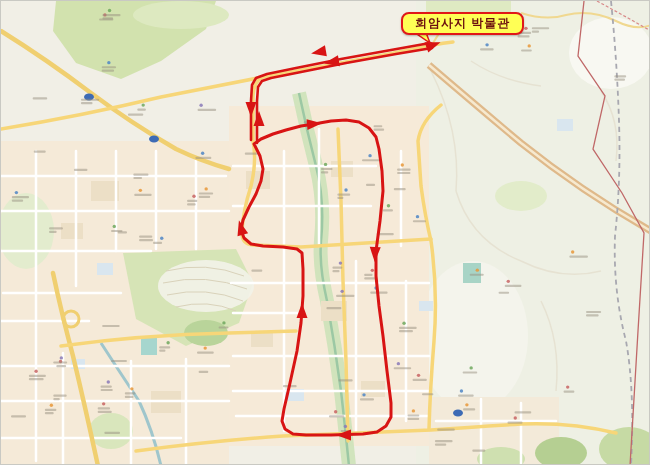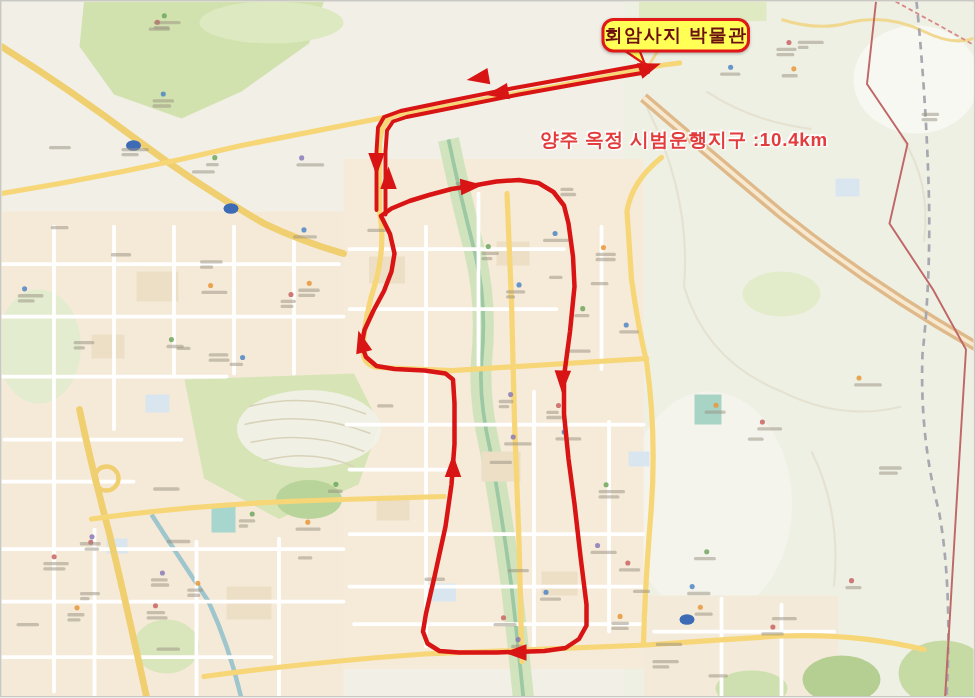--- a/index.html
+++ b/index.html
@@ -12,21 +12,21 @@
   html,body{margin:0;padding:0;background:#ffffff;}
   .stage{
     position:relative;width:650px;height:465px;overflow:hidden;
     font-family:"Liberation Sans","DejaVu Sans",sans-serif;
     border:1px solid #c9c9c3;box-sizing:border-box;background:#f1efe6;
   }
   .stage svg{position:absolute;left:0;top:0;}
   .dest-label{
     position:absolute;left:400px;top:11px;z-index:5;
     background:var(--label-bg);border:2px solid var(--label-border);
-    border-radius:8px;padding:1px 0;
+    border-radius:8px;padding:1px 12px;
     font-size:12px;font-weight:bold;color:var(--label-text);
     letter-spacing:1px;white-space:nowrap;
     box-shadow:0 1px 2px rgba(0,0,0,.25);
   }
   .route-info{
     position:absolute;left:359px;top:84px;z-index:5;
     font-size:12.5px;font-weight:bold;color:var(--info-text);
     letter-spacing:.5px;white-space:nowrap;
     text-shadow:0 0 2px #fff,0 0 2px #fff,1px 1px 0 #fff,-1px -1px 0 #fff;
   }
@@ -346,14 +346,13 @@
         <polygon points="8,0 -7,-5.5 -7,5.5" transform="translate(240,227) rotate(255)" fill="#d81414"></polygon>
         <polygon points="8,0 -7,-5.5 -7,5.5" transform="translate(432,44) rotate(340)" fill="#d81414"></polygon>
         <circle cx="429" cy="44" r="3" fill="#d81414"></circle>
       </g>
 
     <polygon points="410,29 424,29 429,42" fill="var(--label-bg)" stroke="var(--label-border)" stroke-width="1.5"></polygon>
   </svg>
 
   <div class="dest-label">회암사지 박물관</div>
 
-  <div class="route-info">양주 옥정 시범운행지구 :10.4km</div>
 </div>
 
 </body></html>

